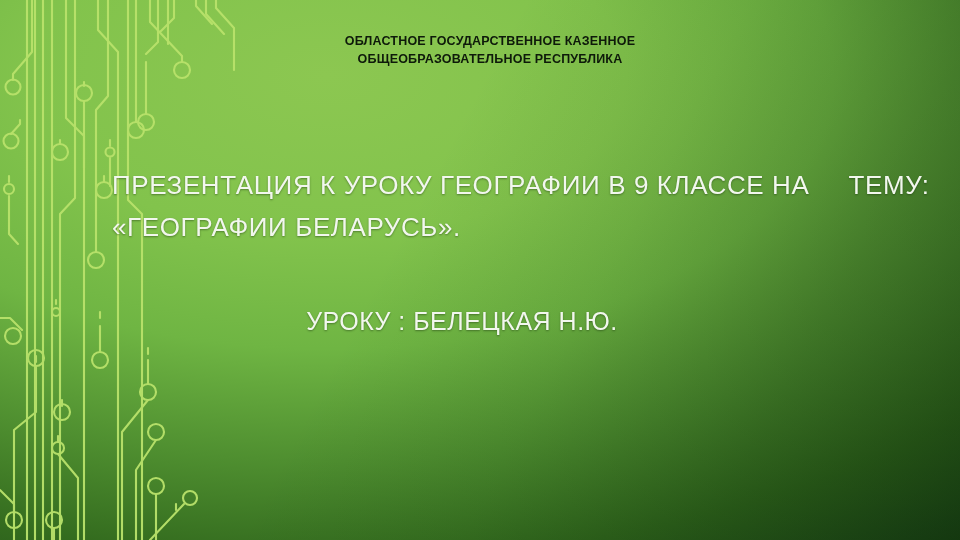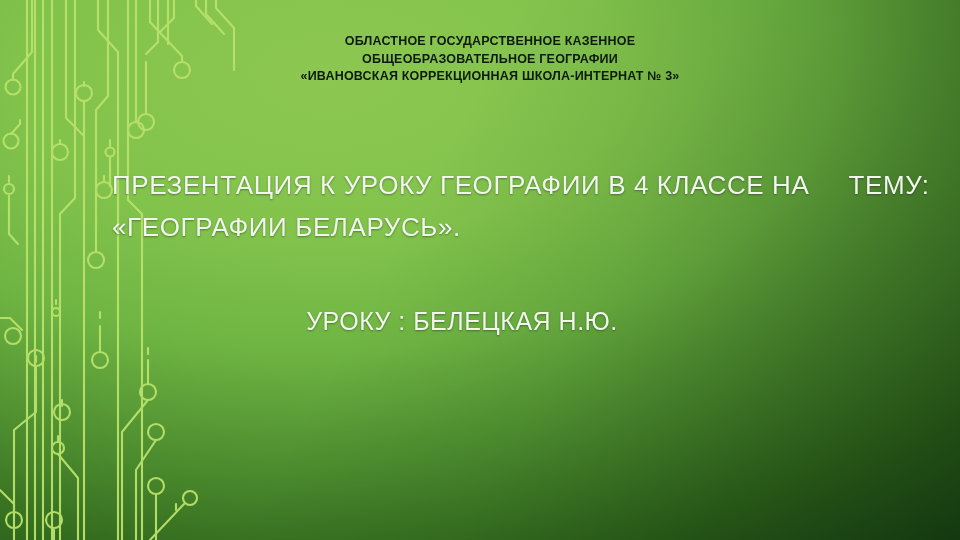--- a/index.html
+++ b/index.html
@@ -207,25 +207,24 @@
         <path d="M168 0 L168 44"></path>
         <path d="M174 0 L174 18 L160 32"></path>
       </g>
     </svg>
   </div>
 
   <div class="txt-layer">
 
     <div id="org-header">
       <span class="ln">ОБЛАСТНОЕ ГОСУДАРСТВЕННОЕ КАЗЕННОЕ</span>
-      <span class="ln">ОБЩЕОБРАЗОВАТЕЛЬНОЕ ГЕОГРАФИИ</span>
-      <span class="ln">«ИВАНОВСКАЯ  КОРРЕКЦИОННАЯ ШКОЛА-ИНТЕРНАТ № 3»</span>
+      <span class="ln">ОБЩЕОБРАЗОВАТЕЛЬНОЕ РЕСПУБЛИКА</span>
     </div>
 
     <div id="main-title">
-      <span class="ln">ПРЕЗЕНТАЦИЯ К УРОКУ ГЕОГРАФИИ В 4 КЛАССЕ НА     ТЕМУ:</span>
+      <span class="ln">ПРЕЗЕНТАЦИЯ К УРОКУ ГЕОГРАФИИ В 9 КЛАССЕ НА     ТЕМУ:</span>
       <span class="ln">«ГЕОГРАФИИ БЕЛАРУСЬ».</span>
     </div>
 
     <div id="author-line">УРОКУ : БЕЛЕЦКАЯ Н.Ю.</div>
 
   </div>
 </div>
 
 </body></html>

